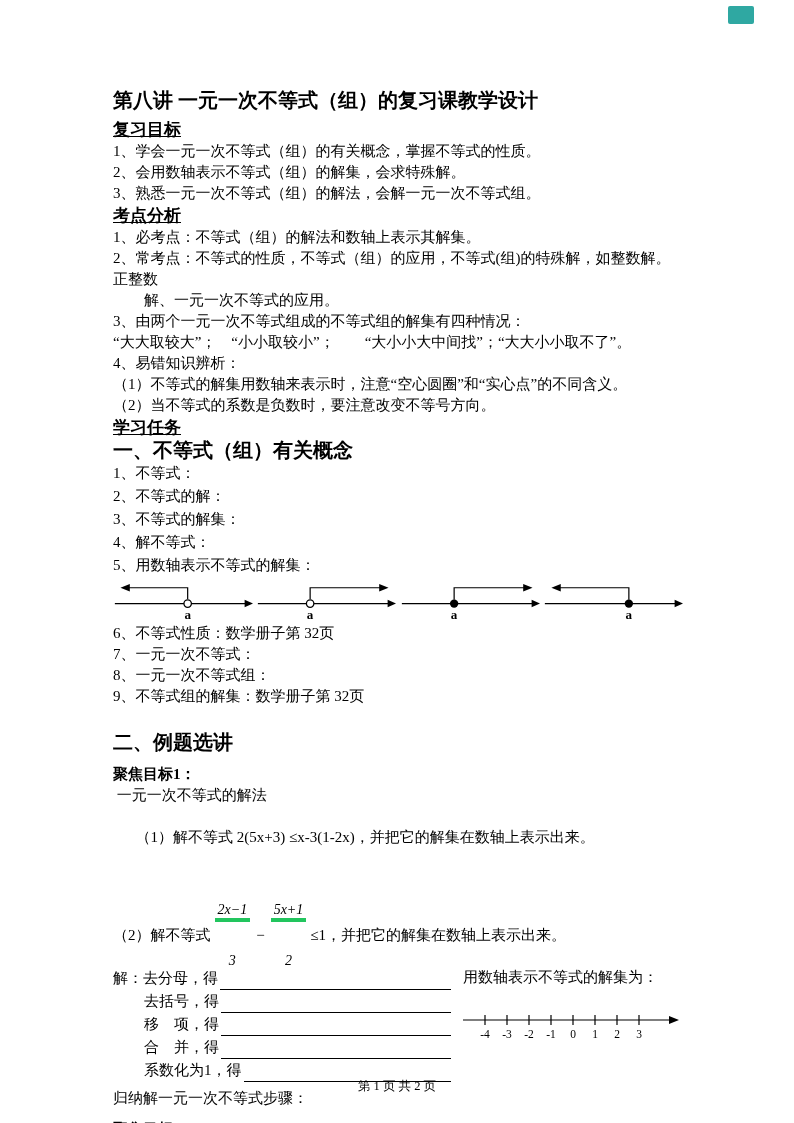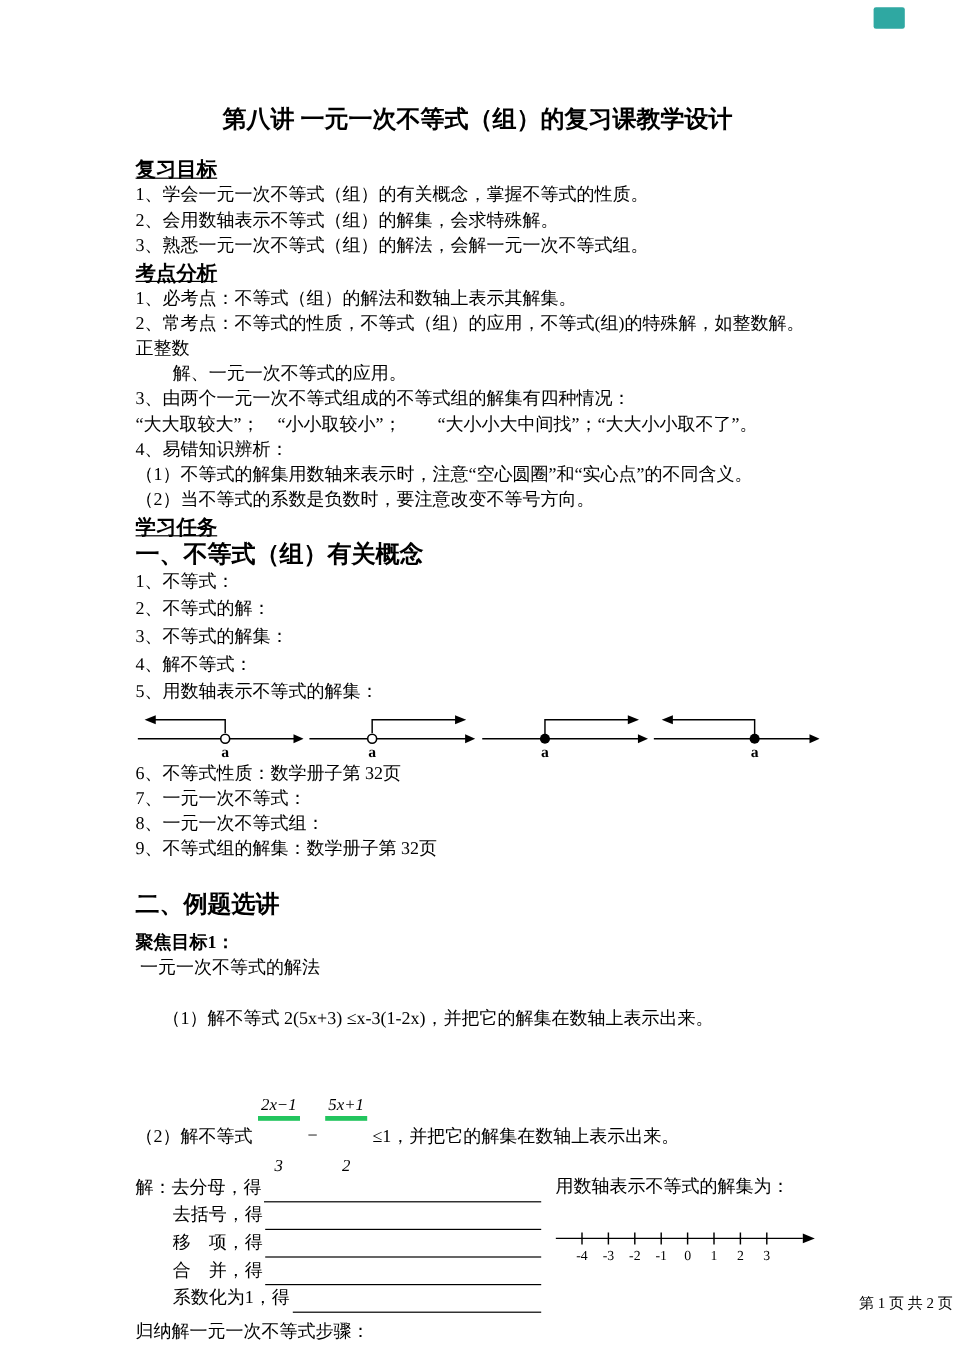--- a/index.html
+++ b/index.html
@@ -1,19 +1,19 @@
 <!DOCTYPE html>
 <html><head>
 <meta charset="utf-8">
 <style>
   html,body{margin:0;padding:0;background:#ffffff;}
   .page{position:relative;width:794px;height:1123px;background:#fff;overflow:hidden;
         font-family:"Liberation Serif","DejaVu Serif",serif;color:#000;}
   .content{position:absolute;left:113px;top:86px;width:570px;}
-  .title{text-align:center;font-size:20px;font-weight:bold;line-height:28px;margin-bottom:16px;white-space:pre-wrap;}
+  .title{font-size:20px;font-weight:bold;line-height:28px;margin-bottom:4px;white-space:pre-wrap;}
   .h1{font-size:17px;font-weight:bold;line-height:23px;white-space:pre-wrap;text-decoration:underline;}
   .h2{font-size:20px;font-weight:bold;line-height:23px;white-space:pre-wrap;}
   .line{font-size:15px;line-height:21px;white-space:pre-wrap;}
   .concept{line-height:23px;}
   .ind2{padding-left:31px;}
   .mt6{margin-top:6px;} .mt8{margin-top:24px;} .mt10{margin-top:10px;}
   .figures{display:flex;justify-content:space-between;align-items:flex-end;margin:1px 0 1px 0;height:44px;}
   .fig{display:block;}
   .fig line,.fig polyline{stroke:#000;stroke-width:1.3;fill:none;}
   .fig .pt-open{fill:#fff;stroke:#000;stroke-width:1.4;}
@@ -33,21 +33,21 @@
   .steps{width:348px;}
   .step{display:flex;align-items:flex-end;font-size:15px;line-height:23px;white-space:pre-wrap;}
   .step.ind{padding-left:31px;}
   .blank{flex:1;height:1.05em;border-bottom:1px solid #000;margin-left:2px;}
   .axis-col{flex:1;padding-left:12px;}
   .axis-caption{font-size:15px;line-height:21px;white-space:pre-wrap;}
   .axis-svg{margin-top:16px;display:block;}
   .axis-svg line{stroke:#000;stroke-width:1.2;}
   .axis-svg .ah{fill:#000;}
   .axis-svg text{font-family:"Liberation Serif",serif;font-size:11.5px;text-anchor:middle;}
-  .footer{position:absolute;left:0;right:0;top:1078px;text-align:right;font-size:12.5px;white-space:pre-wrap;}
+  .footer{position:absolute;left:0;right:0;top:1078px;text-align:center;font-size:12.5px;white-space:pre-wrap;}
   .corner-badge{position:absolute;top:6px;right:40px;width:26px;height:18px;background:#2fa8a2;border-radius:2px;}
 </style>
 </head>
 <body>
 
 <div class="page">
   <div class="corner-badge"></div>
 
   <div class="content">
 

